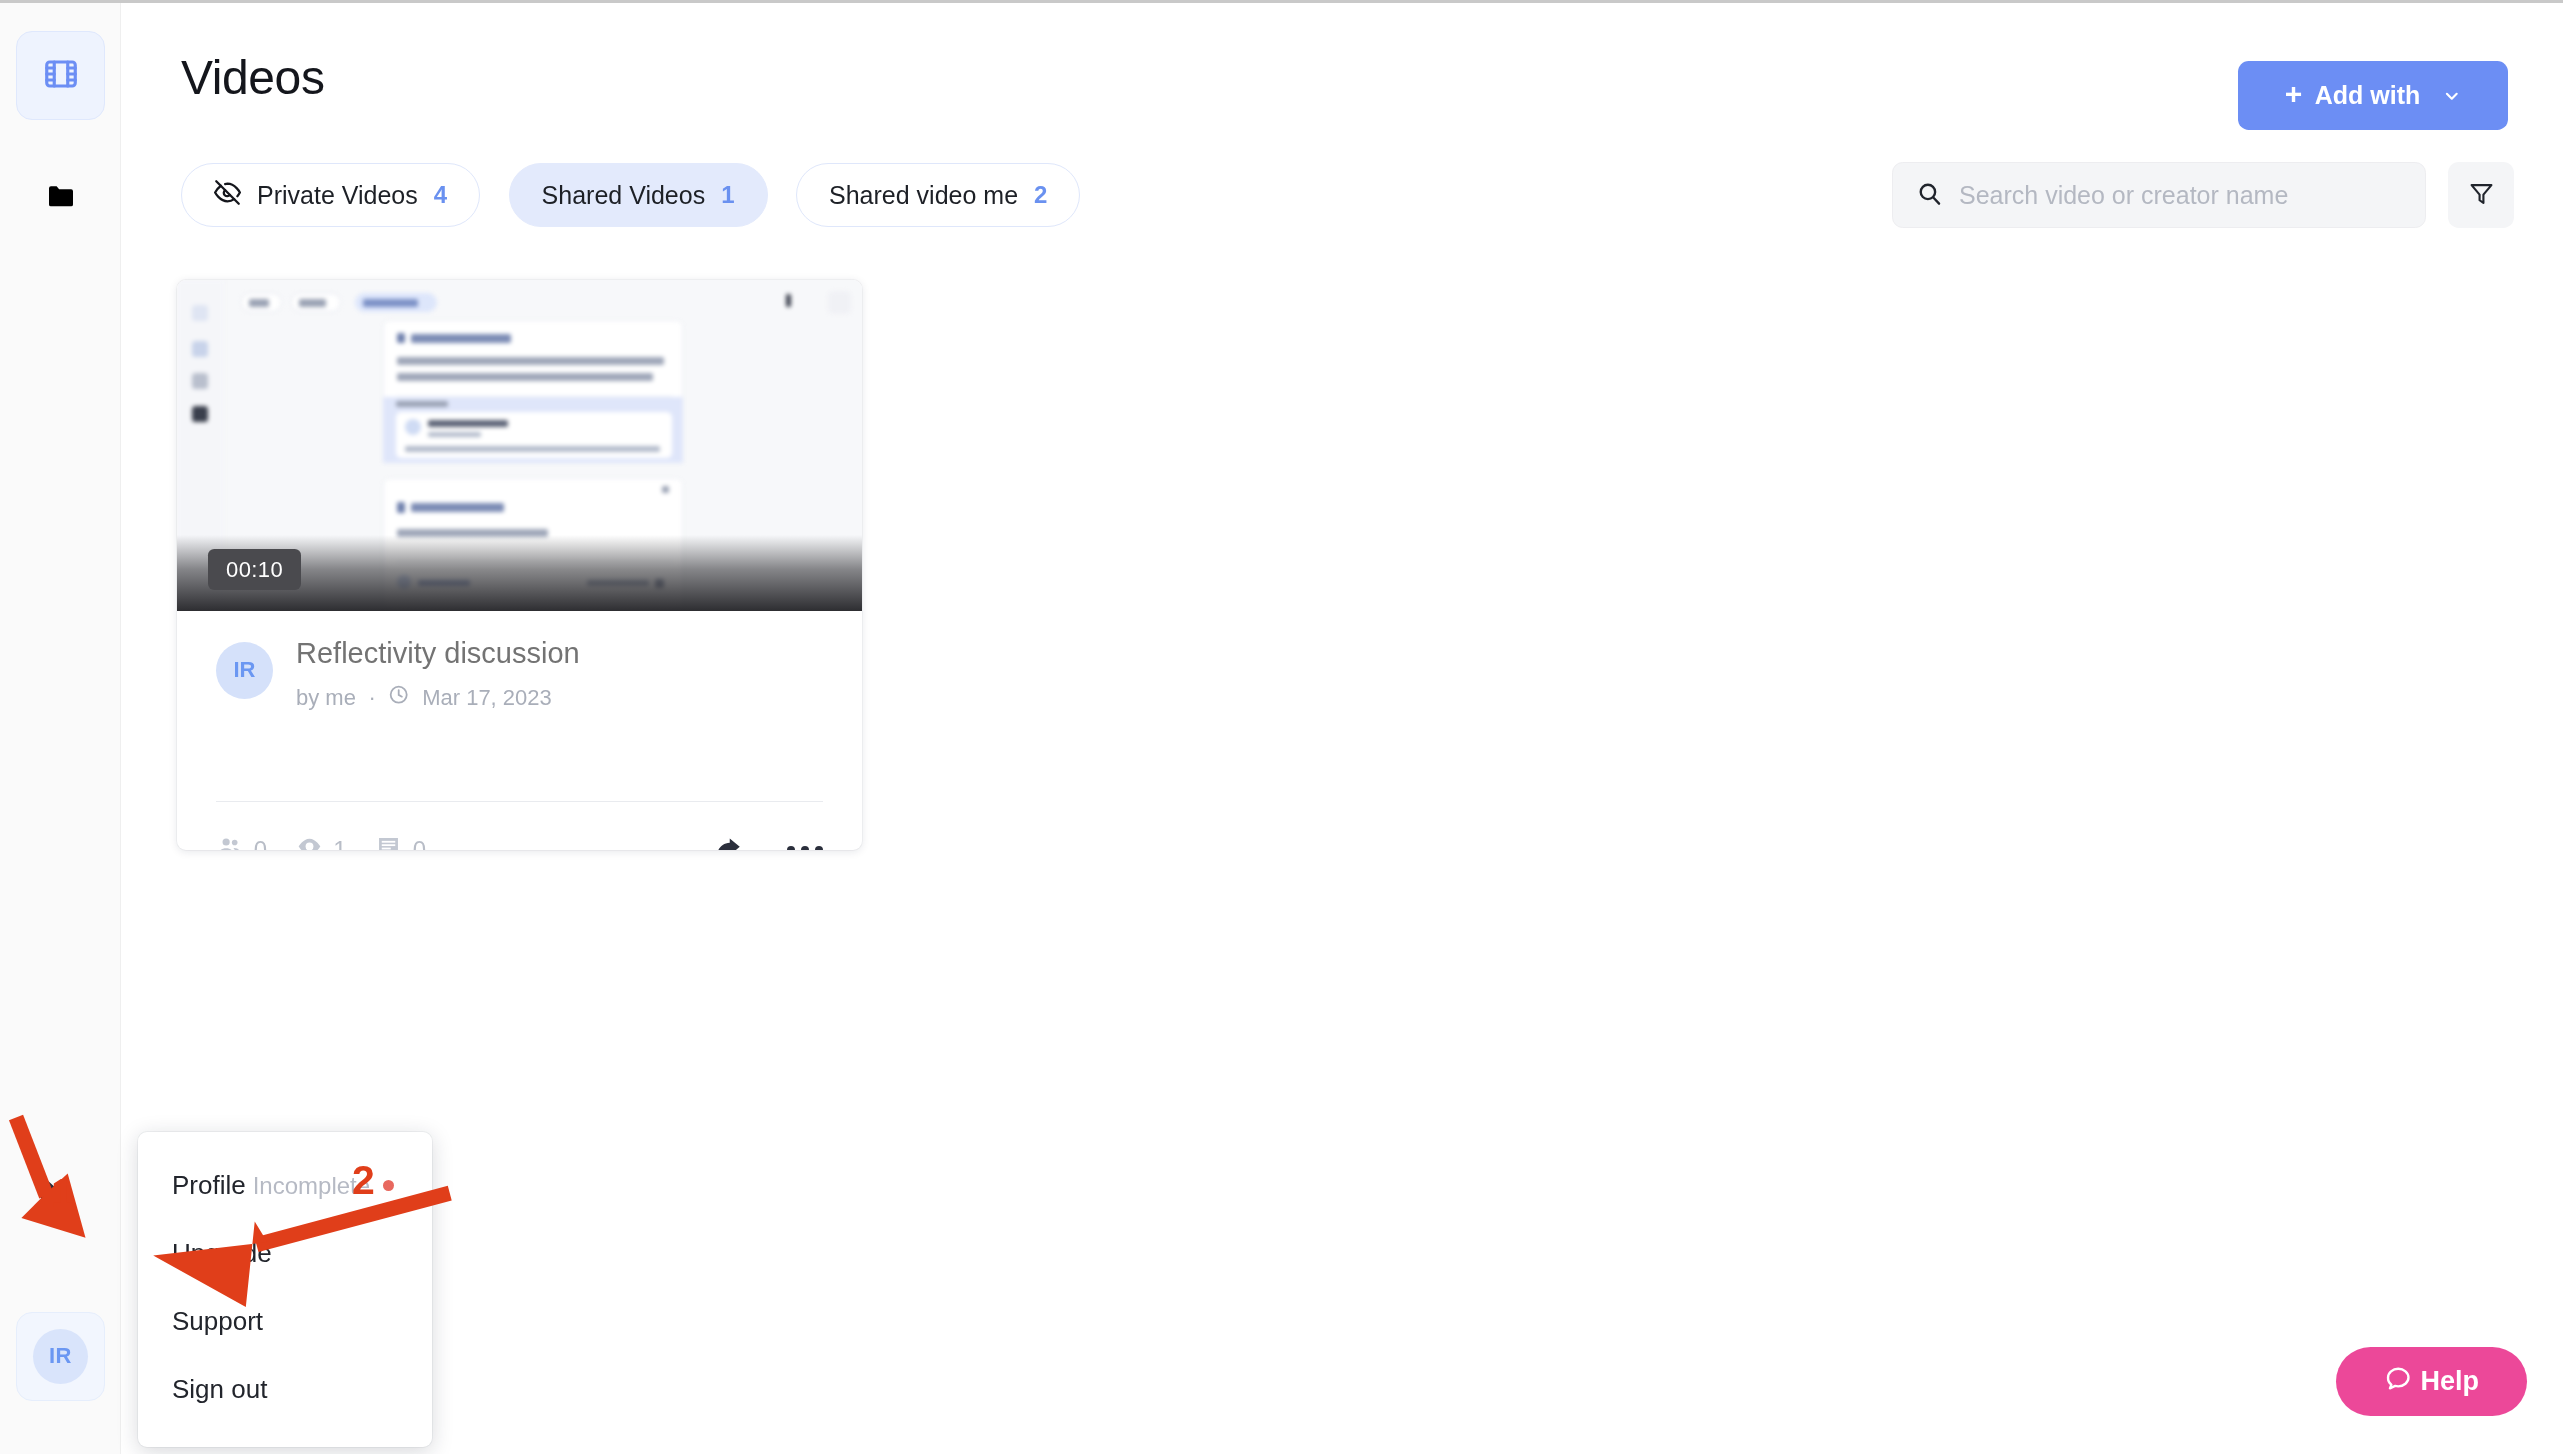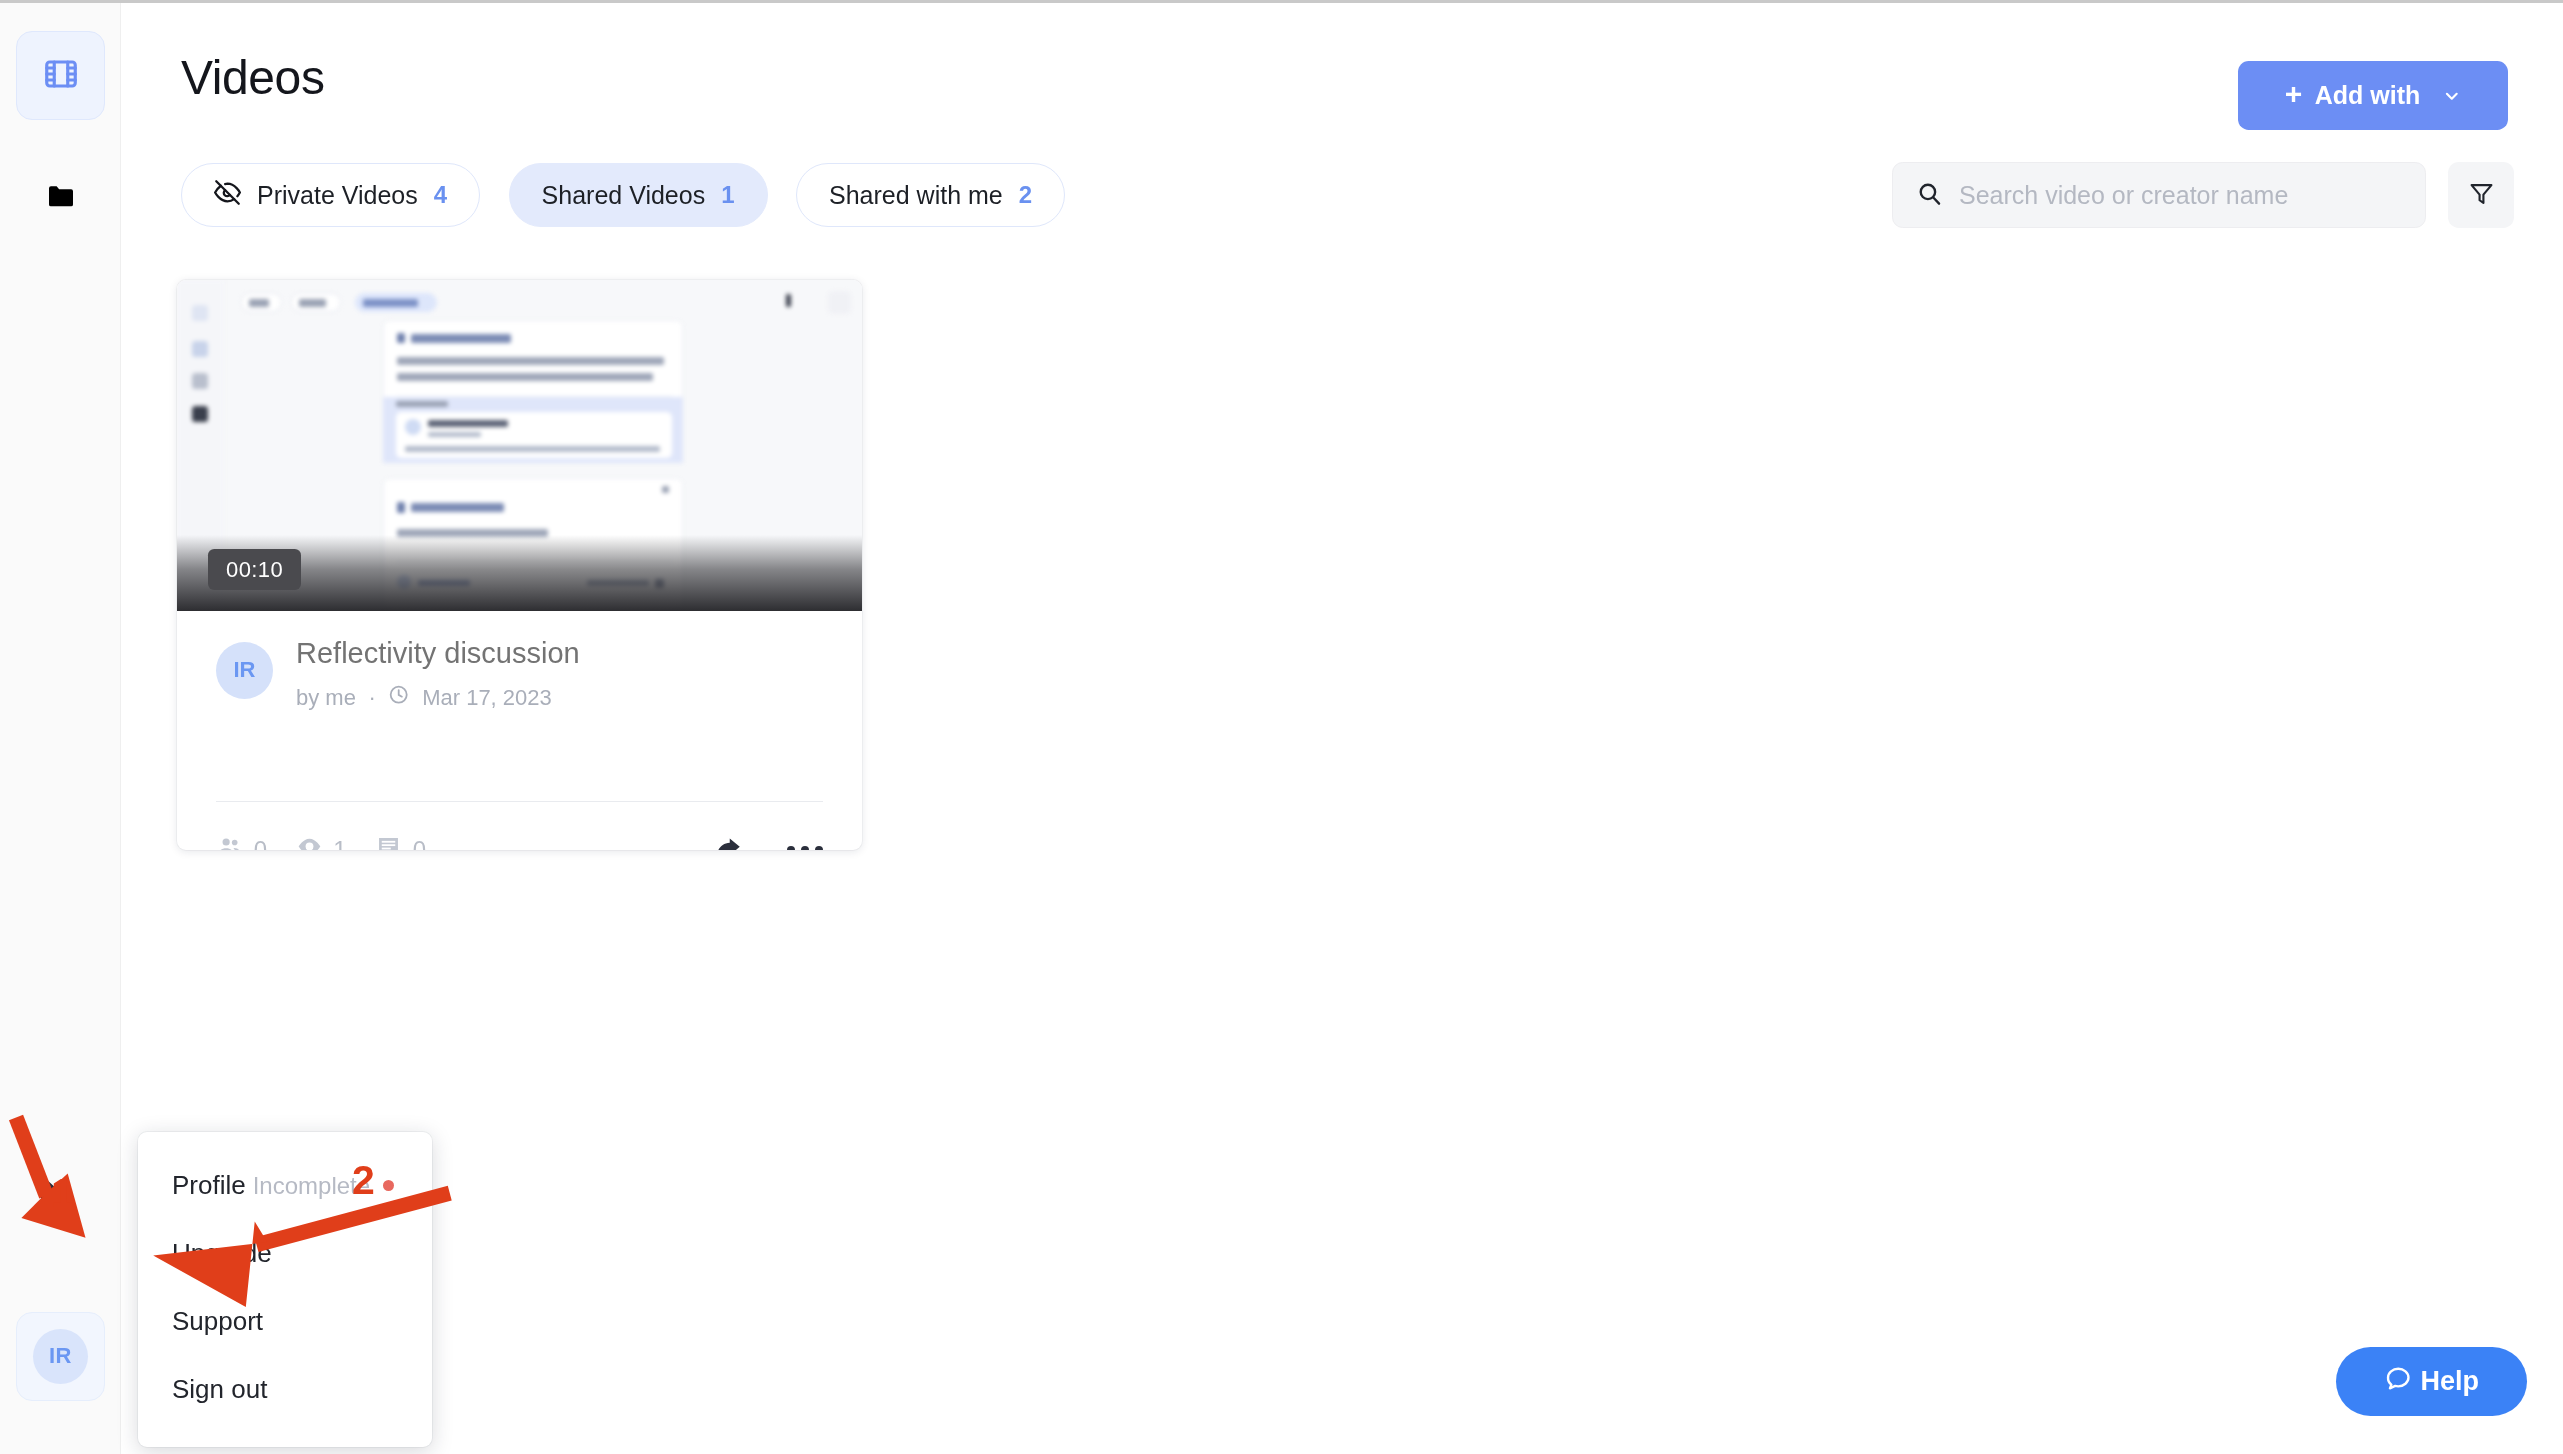--- a/index.html
+++ b/index.html
@@ -172,21 +172,21 @@
   .menu-item {
     display: flex; align-items: center; height: 68px;
     padding: 0 34px; font-size: 26px; color: #22252c; cursor: pointer;
   }
   .menu-item .badge { margin-left: 7px; font-size: 24px; color: #b6bac4; }
   .menu-item .red-dot { margin-left: 12.5px; width: 11.6px; height: 11.6px; border-radius: 50%; background: #e8685e; }
 
   
   .help-btn {
     position: absolute; left: 2336px; top: 1347px; width: 191px; height: 69px;
-    background: #3b82f6; border: none; border-radius: 35px; cursor: pointer;
+    background: #ec4899; border: none; border-radius: 35px; cursor: pointer;
     display: flex; align-items: center; justify-content: center; gap: 8px;
     color: #ffffff; font-size: 27px; font-weight: 700;
     font-family: "Liberation Sans", sans-serif;
   }
 
   
   .annot { position: absolute; pointer-events: none; }
   .annot-num {
     position: absolute; color: #e03e1a; font-weight: 700; font-size: 41px;
     font-family: "Liberation Sans", sans-serif;
@@ -254,21 +254,21 @@
       <span>Private Videos</span>
       <span class="chip-count">4</span>
     </div>
 
     <div class="chip active">
       <span>Shared Videos</span>
       <span class="chip-count">1</span>
     </div>
 
     <div class="chip">
-      <span>Shared with me</span>
+      <span>Shared video me</span>
       <span class="chip-count">2</span>
     </div>
   </div>
 
   <div class="search-wrap">
     <span>
       <svg width="27" height="27" viewBox="0 0 24 24" fill="none" stroke="#20242c" stroke-width="2.1" stroke-linecap="round">
         <circle cx="10.6" cy="10.6" r="6.4"></circle>
         <line x1="15.4" y1="15.6" x2="20.5" y2="21"></line>
       </svg>

